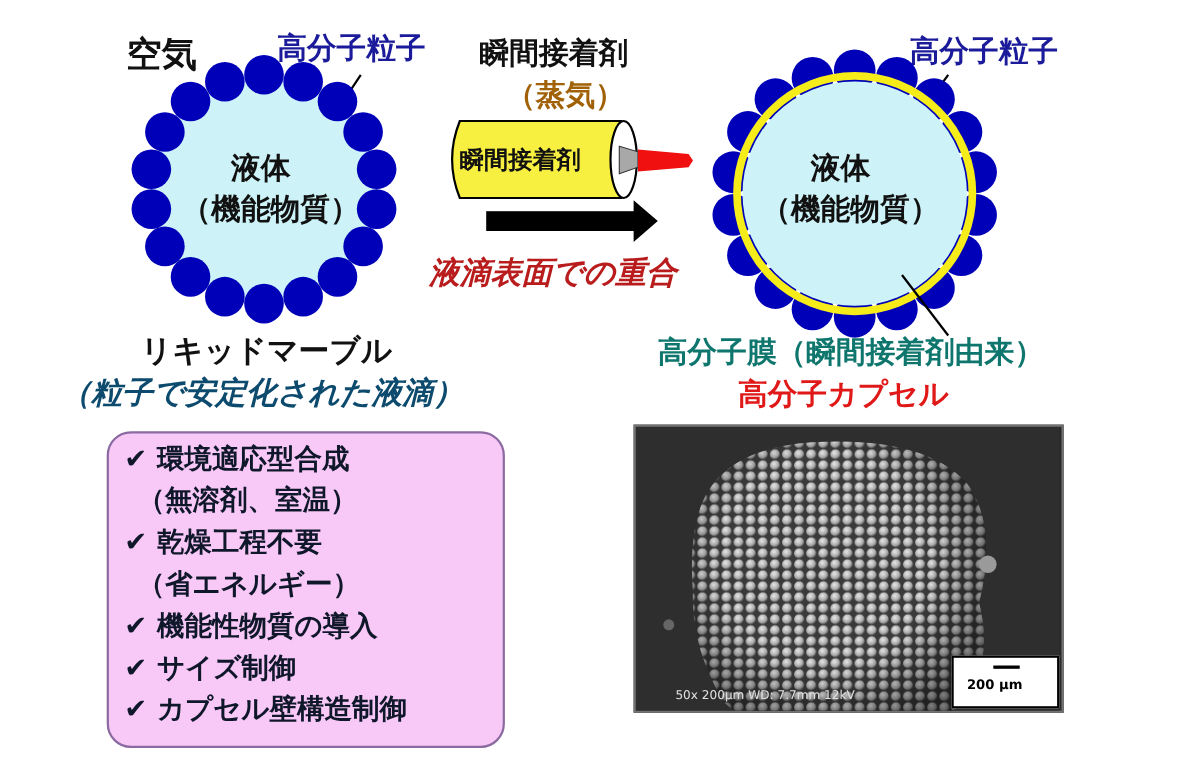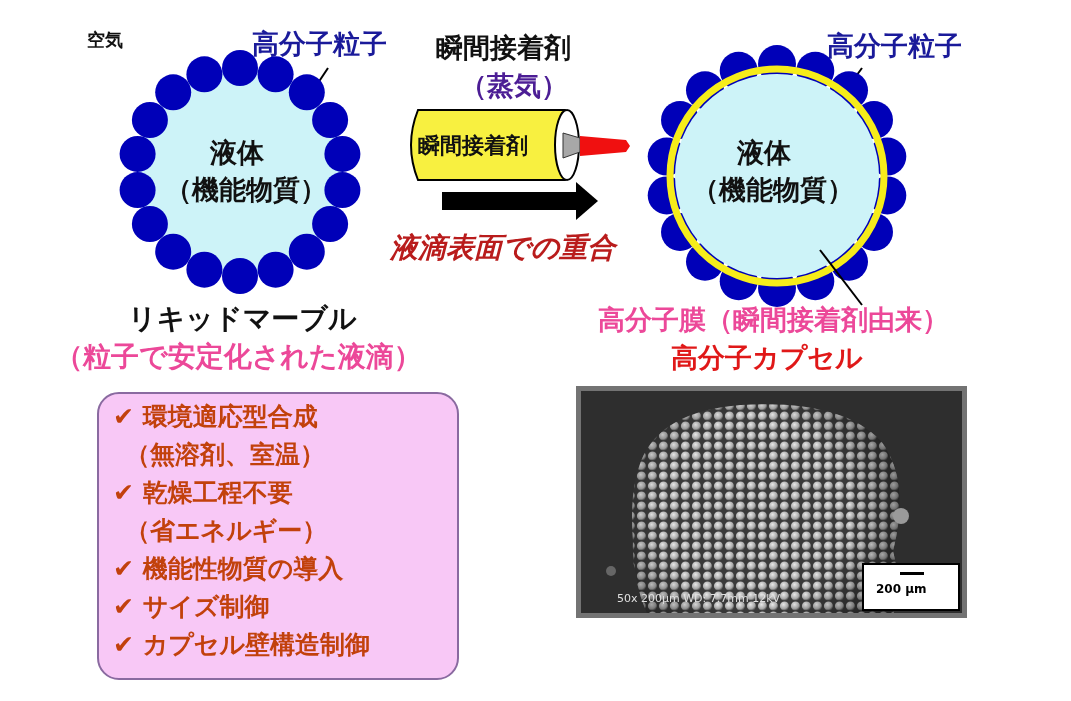--- a/index.html
+++ b/index.html
@@ -2,30 +2,30 @@
 <html><head>
 <meta charset="utf-8">
 <style>
   html, body { margin:0; padding:0; background:#ffffff; }
   body { width:1071px; height:701px; position:relative; overflow:hidden;
          font-family:"DejaVu Sans", "Liberation Sans", sans-serif; font-weight:bold; }
   .abs { position:absolute; }
   .lbl { position:absolute; white-space:nowrap; font-weight:bold; }
   .feature-box { position:absolute; left:97px; top:392px; width:362px; height:288px;
                  background:#f8c8f6; border:2px solid #8a6aa0; border-radius:22px; box-sizing:border-box; }
-  .feature-line { position:absolute; left:14px; font-size:25px; color:#c2410c; white-space:nowrap; }
-  .sem-frame { position:absolute; left:576px; top:386px; width:391px; height:232px;
-               background:#2a2a2a; border:5px solid #737373; box-sizing:border-box; overflow:hidden; }
+  .feature-line { position:absolute; left:14px; font-size:25px; color:#0f172a; white-space:nowrap; }
+  .sem-frame { position:absolute; left:576px; top:386px; width:391px; height:262px;
+               background:#2a2a2a; border:2px solid #737373; box-sizing:border-box; overflow:hidden; }
   .scale-box { position:absolute; right:2px; bottom:2px; width:98px; height:48px; background:#fff;
                border:2px solid #000; box-sizing:border-box; }
 </style>
 </head>
 <body>
 
-<div class="lbl" style="left:87px; top:28px; font-size:18px; color:#111;">空気</div>
+<div class="lbl" style="left:115px; top:28px; font-size:32px; color:#111;">空気</div>
 <div class="lbl" style="left:252px; top:26px; font-size:27px; color:#1a1a9a;">高分子粒子</div>
 
 <svg class="abs" style="left:110px; top:40px;" width="260" height="260" viewBox="0 0 260 260">
   <line x1="218" y1="28" x2="198" y2="58" stroke="#000" stroke-width="2"></line>
   <circle cx="130" cy="132" r="104" fill="#cdf3f8"></circle>
   <g id="left-particles" fill="#0000b8">
       <circle cx="130.0" cy="28.0" r="18"></circle>
       <circle cx="165.6" cy="34.3" r="18"></circle>
       <circle cx="196.8" cy="52.3" r="18"></circle>
       <circle cx="220.1" cy="80.0" r="18"></circle>
@@ -42,24 +42,24 @@
       <circle cx="27.6" cy="113.9" r="18"></circle>
       <circle cx="39.9" cy="80.0" r="18"></circle>
       <circle cx="63.2" cy="52.3" r="18"></circle>
       <circle cx="94.4" cy="34.3" r="18"></circle>
     </g>
 </svg>
 <div class="lbl" style="left:210px; top:135px; font-size:27px; color:#111;">液体</div>
 <div class="lbl" style="left:165px; top:172px; font-size:27px; color:#111;">（機能物質）</div>
 
 <div class="lbl" style="left:128px; top:300px; font-size:28px; color:#111;">リキッドマーブル</div>
-<div class="lbl" style="left:55px; top:338px; font-size:28px; color:#ec4899;">（粒子で安定化された液滴）</div>
+<div class="lbl" style="left:55px; top:338px; font-size:28px; color:#0c4a6e;font-style:italic;">（粒子で安定化された液滴）</div>
 
 <div class="lbl" style="left:436px; top:30px; font-size:27px; color:#111;">瞬間接着剤</div>
-<div class="lbl" style="left:460px; top:68px; font-size:27px; color:#4c1d95;">（蒸気）</div>
+<div class="lbl" style="left:460px; top:68px; font-size:27px; color:#a16207;">（蒸気）</div>
 
 <svg class="abs" style="left:400px; top:100px;" width="240" height="120" viewBox="0 0 240 120">
   <path d="M18,10 L165,10 Q182,44 165,80 L18,80 Q4,45 18,10 Z" fill="#f8f040" stroke="#000" stroke-width="2"></path>
   <ellipse cx="167" cy="45" rx="12" ry="35" fill="#ffffff" stroke="#000" stroke-width="2"></ellipse>
   <polygon points="163,33 180,38 180,52 163,58" fill="#a8a8a8" stroke="#333" stroke-width="1"></polygon>
   <polygon points="180,36 226,40 230,46 226,52 180,56" fill="#f01010"></polygon>
   <rect x="42" y="92" width="138" height="18" fill="#000"></rect>
   <polygon points="176,82 198,101 176,120" fill="#000"></polygon>
 </svg>
 <div class="lbl" style="left:418px; top:131px; font-size:22px; color:#111;">瞬間接着剤</div>
@@ -91,21 +91,21 @@
       <circle cx="98.7" cy="30.8" r="19"></circle>
     </g>
   <circle cx="137" cy="136" r="107" fill="#cdf3f8" fill-opacity="0.0"></circle>
   <circle cx="137" cy="136" r="102" fill="#cdf3f8"></circle>
   <circle cx="137" cy="136" r="107" fill="none" stroke="#f6ec1a" stroke-width="7"></circle>
   <line x1="180" y1="210" x2="222" y2="265" stroke="#000" stroke-width="2"></line>
 </svg>
 <div class="lbl" style="left:737px; top:135px; font-size:27px; color:#111;">液体</div>
 <div class="lbl" style="left:692px; top:172px; font-size:27px; color:#111;">（機能物質）</div>
 
-<div class="lbl" style="left:598px; top:302px; font-size:27px; color:#ec4899;">高分子膜（瞬間接着剤由来）</div>
+<div class="lbl" style="left:598px; top:302px; font-size:27px; color:#0f766e;">高分子膜（瞬間接着剤由来）</div>
 <div class="lbl" style="left:671px; top:340px; font-size:27px; color:#e01818;">高分子カプセル</div>
 
 <div class="feature-box">
   <div class="feature-line" style="top:6px;">✔ 環境適応型合成</div>
   <div class="feature-line" style="top:44px; left:26px;">（無溶剤、室温）</div>
   <div class="feature-line" style="top:120px; left:26px;">（省エネルギー）</div>
   <div class="feature-line" style="top:82px;">✔ 乾燥工程不要</div>
   <div class="feature-line" style="top:158px;">✔ 機能性物質の導入</div>
   <div class="feature-line" style="top:196px;">✔ サイズ制御</div>
   <div class="feature-line" style="top:234px;">✔ カプセル壁構造制御</div>

